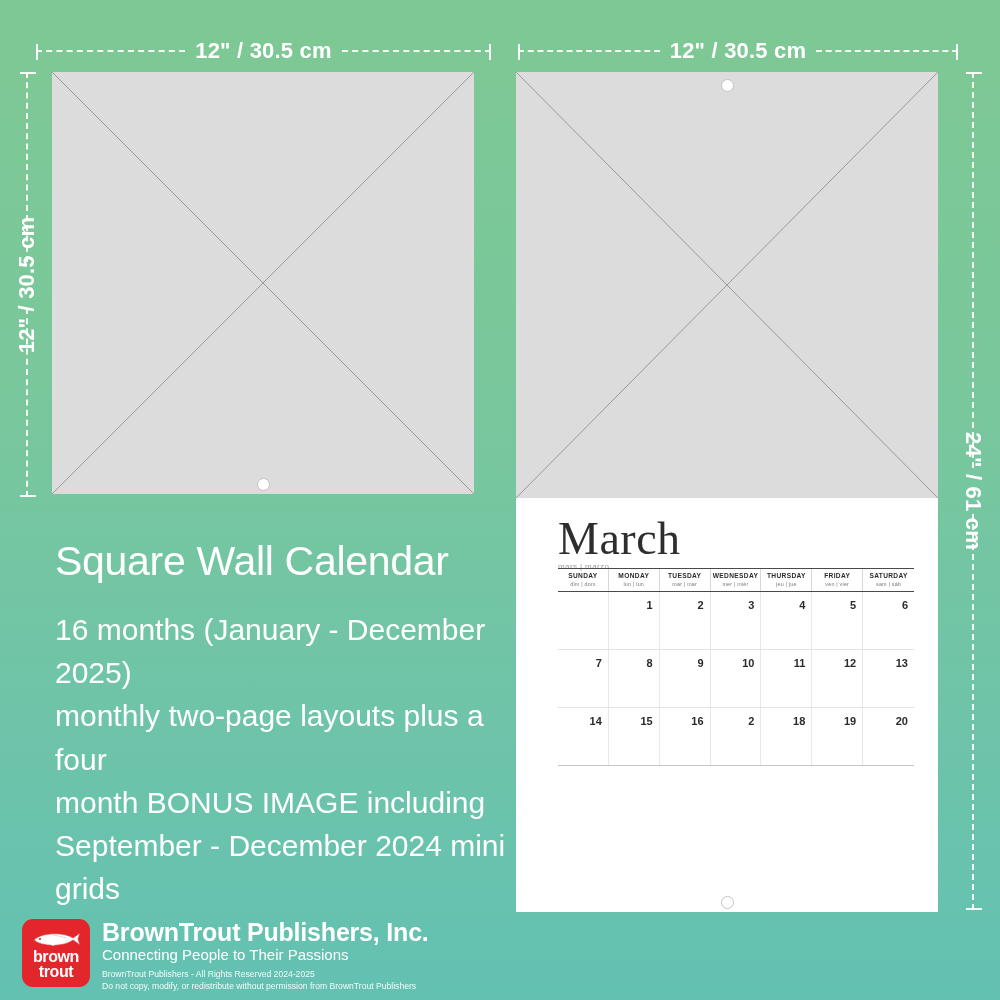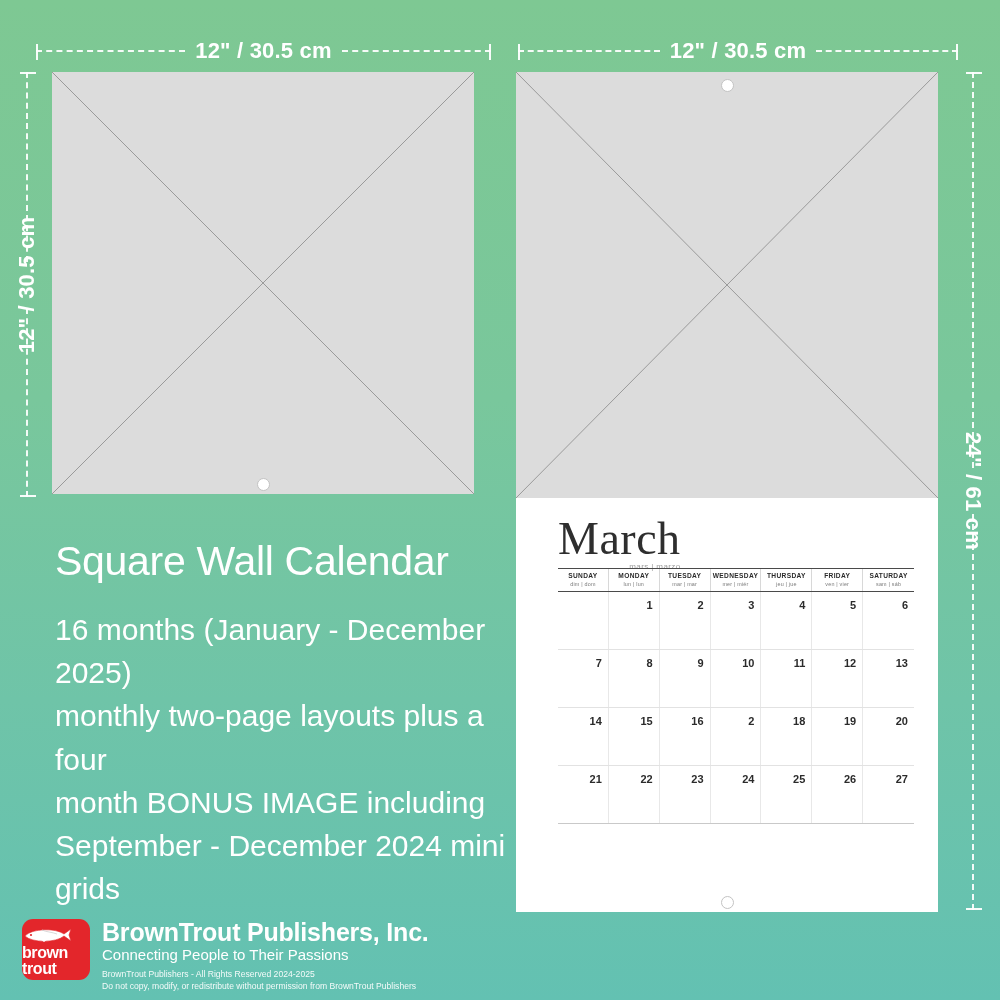--- a/index.html
+++ b/index.html
@@ -176,25 +176,26 @@
     position: absolute;
     color: #ffffff;
     font-size: 30px;
     line-height: 1.44;
     font-weight: 400;
   }
 
   
   .footer { position: absolute; left: 22px; bottom: 8px; display: flex; align-items: flex-start; gap: 12px; }
   .logo {
-    width: 68px; height: 61px;
+    width: 68px; height: 68px;
     background: #e3262b;
     border-radius: 11px;
     display: flex;
     flex-direction: column;
+    align-items: center;
     justify-content: center;
     padding-top: 2px;
     flex: none;
   }
   .logo-word {
     color: #fff;
     font-size: 16px;
     font-weight: 700;
     line-height: .95;
     letter-spacing: -.4px;
@@ -257,21 +258,21 @@
 <div class="panel" style="left:516px; top:72px; width:422px; height:426px;">
   <svg class="diag" viewBox="0 0 422 426" preserveAspectRatio="none">
     <line x1="0" y1="0" x2="422" y2="426" stroke="#9a9a9a" stroke-width="1"></line>
     <line x1="422" y1="0" x2="0" y2="426" stroke="#9a9a9a" stroke-width="1"></line>
   </svg>
 </div>
 <div class="grommet" style="left:721px; top:79px;"></div>
 
 <div class="cal-page" style="left:516px; top:498px; width:422px; height:414px;">
 
-  <div style="position:absolute; left:42px; top:18px;text-align:right;">
+  <div style="position:absolute; left:42px; top:18px;">
     <div class="cal-month">March</div>
     <div class="cal-month-sub">mars | marzo</div>
   </div>
 
   <div class="cal-grid">
     <div class="dow-row" id="dow-row">
         <div class="dow">
           <div class="d-en">SUNDAY</div>
           <div class="d-sub">dim | dom</div>
         </div>
@@ -320,29 +321,20 @@
           <div class="day"><span>13</span></div>
         </div>
         <div class="week">
           <div class="day"><span>14</span></div>
           <div class="day"><span>15</span></div>
           <div class="day"><span>16</span></div>
           <div class="day"><span>2</span></div>
           <div class="day"><span>18</span></div>
           <div class="day"><span>19</span></div>
           <div class="day"><span>20</span></div>
-        </div>
-        <div class="week">
-          <div class="day"><span>21</span></div>
-          <div class="day"><span>22</span></div>
-          <div class="day"><span>23</span></div>
-          <div class="day"><span>24</span></div>
-          <div class="day"><span>25</span></div>
-          <div class="day"><span>26</span></div>
-          <div class="day"><span>27</span></div>
         </div>
       </div>
   </div>
 
   <div class="grommet" style="left:205px; top:398px;"></div>
 </div>
 
 <div class="headline" style="left:55px; top:538px;">Square Wall Calendar</div>
 
 <div class="subcopy" style="left:55px; top:608px; width:460px;">

